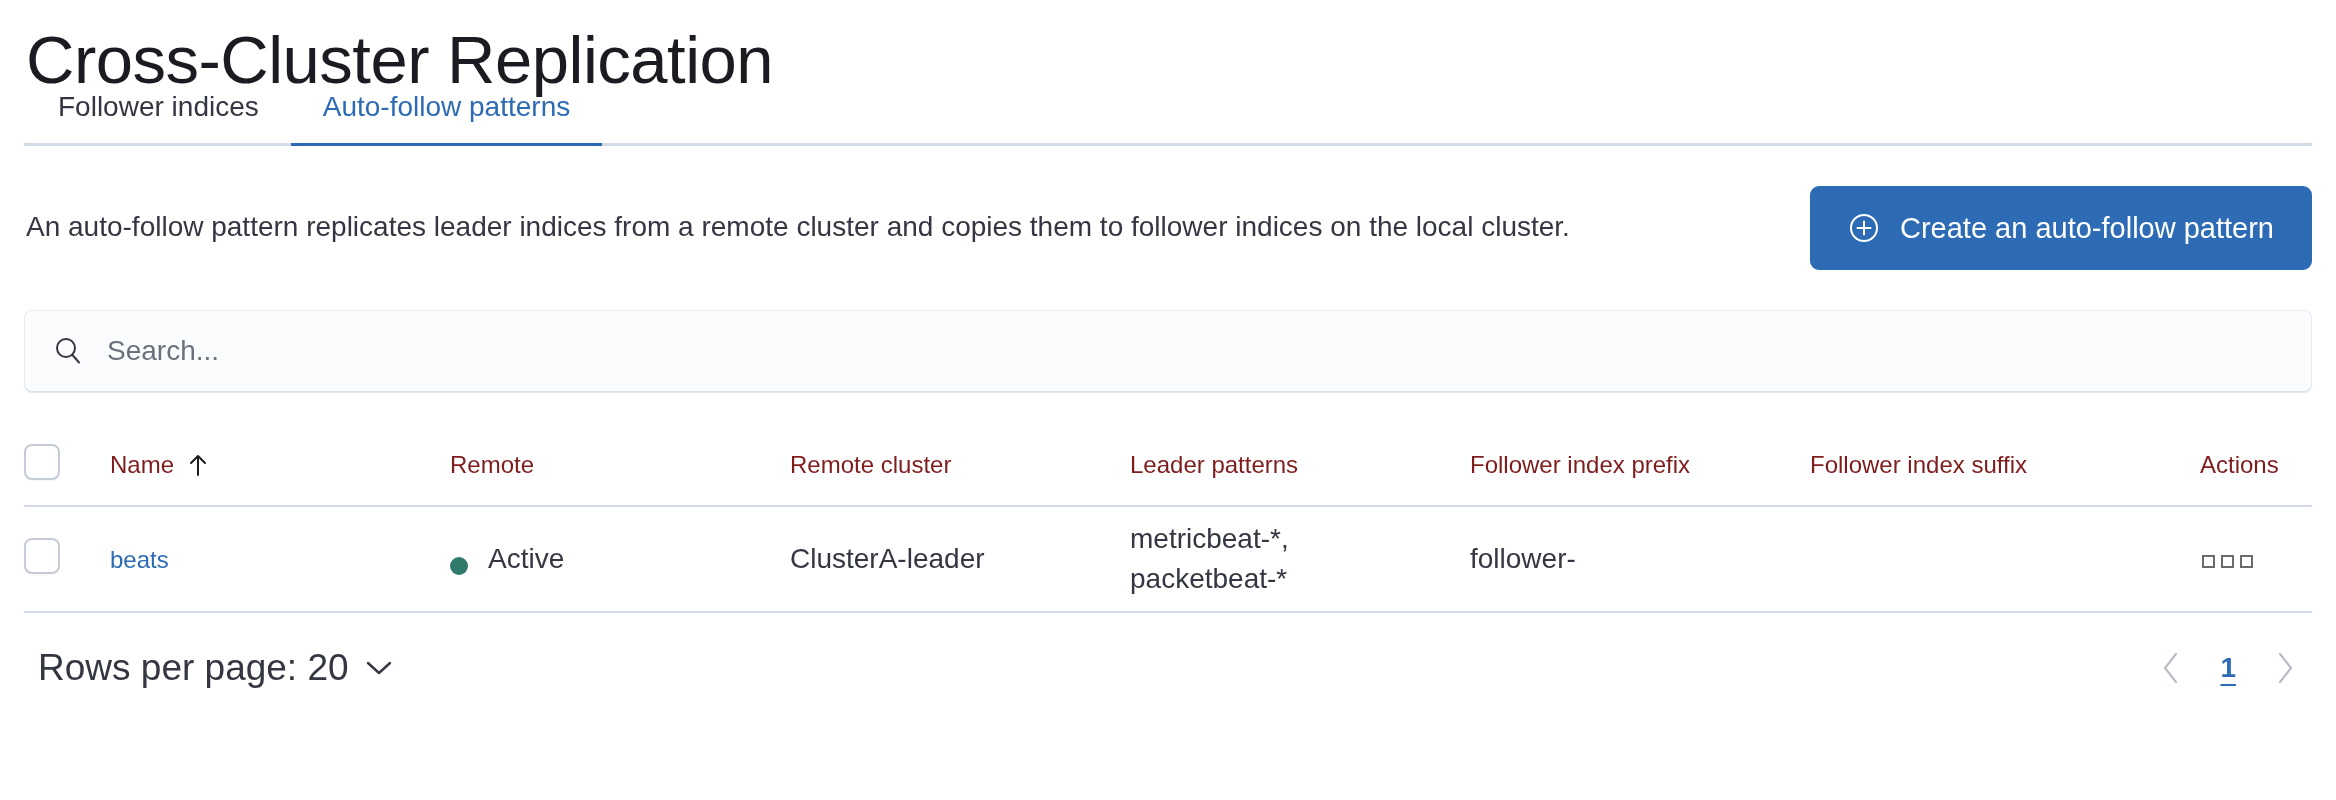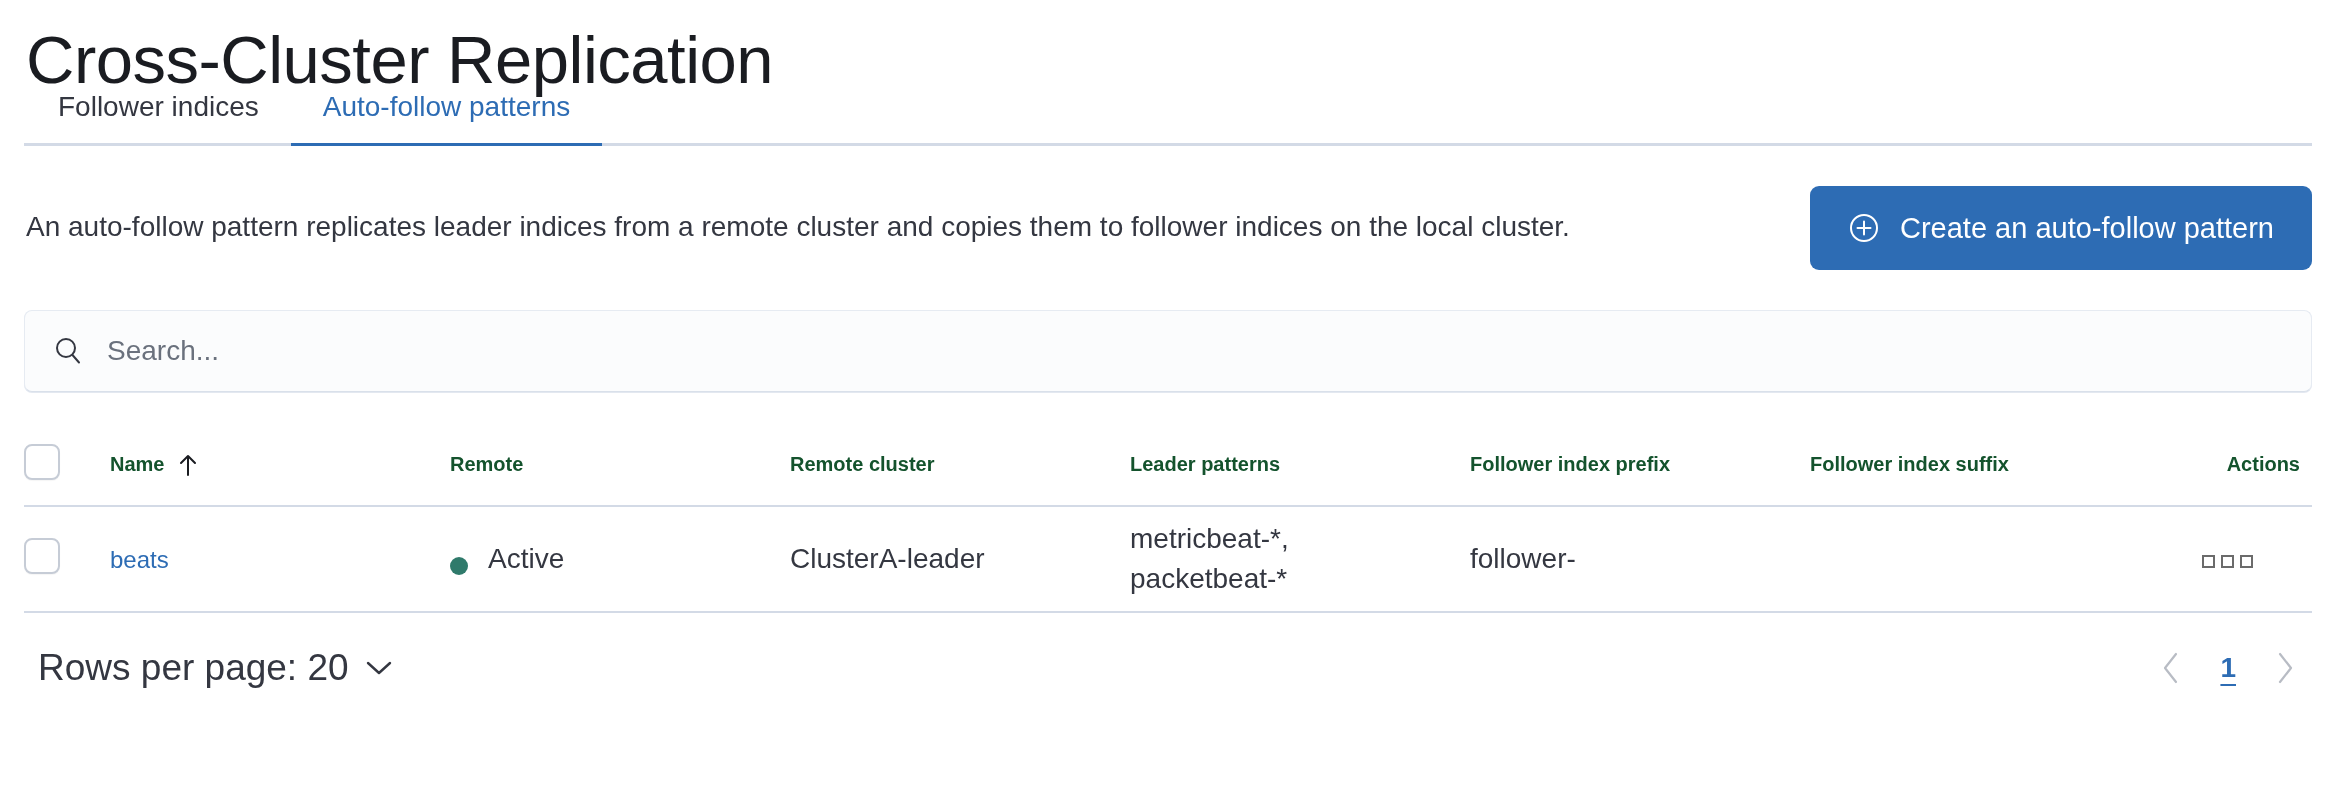--- a/index.html
+++ b/index.html
@@ -149,28 +149,28 @@
   .col-check   { width: 86px; }
   .col-name    { width: 340px; }
   .col-status  { width: 340px; }
   .col-remote  { width: 340px; }
   .col-leader  { width: 340px; }
   .col-prefix  { width: 340px; }
   .col-suffix  { width: 390px; }
   .col-actions { width: auto; }
 
   thead th {
-    font-size: 20px;
-    font-weight: bold;
-    color: #14532d;
+    font-size: 24px;
+    font-weight: normal;
+    color: #7f1d1d;
     height: 82px;
     border-bottom: 2px solid #d3dae6;
     white-space: nowrap;
   }
-  thead th.actions-head { text-align: right; padding-right: 12px; }
+  thead th.actions-head { text-align: left; padding-right: 12px; }
 
   .th-sortable {
     display: inline-flex;
     align-items: center;
     gap: 12px;
     cursor: pointer;
   }
   .sort-arrow { width: 24px; height: 26px; }
   .sort-arrow svg { display: block; }
 

